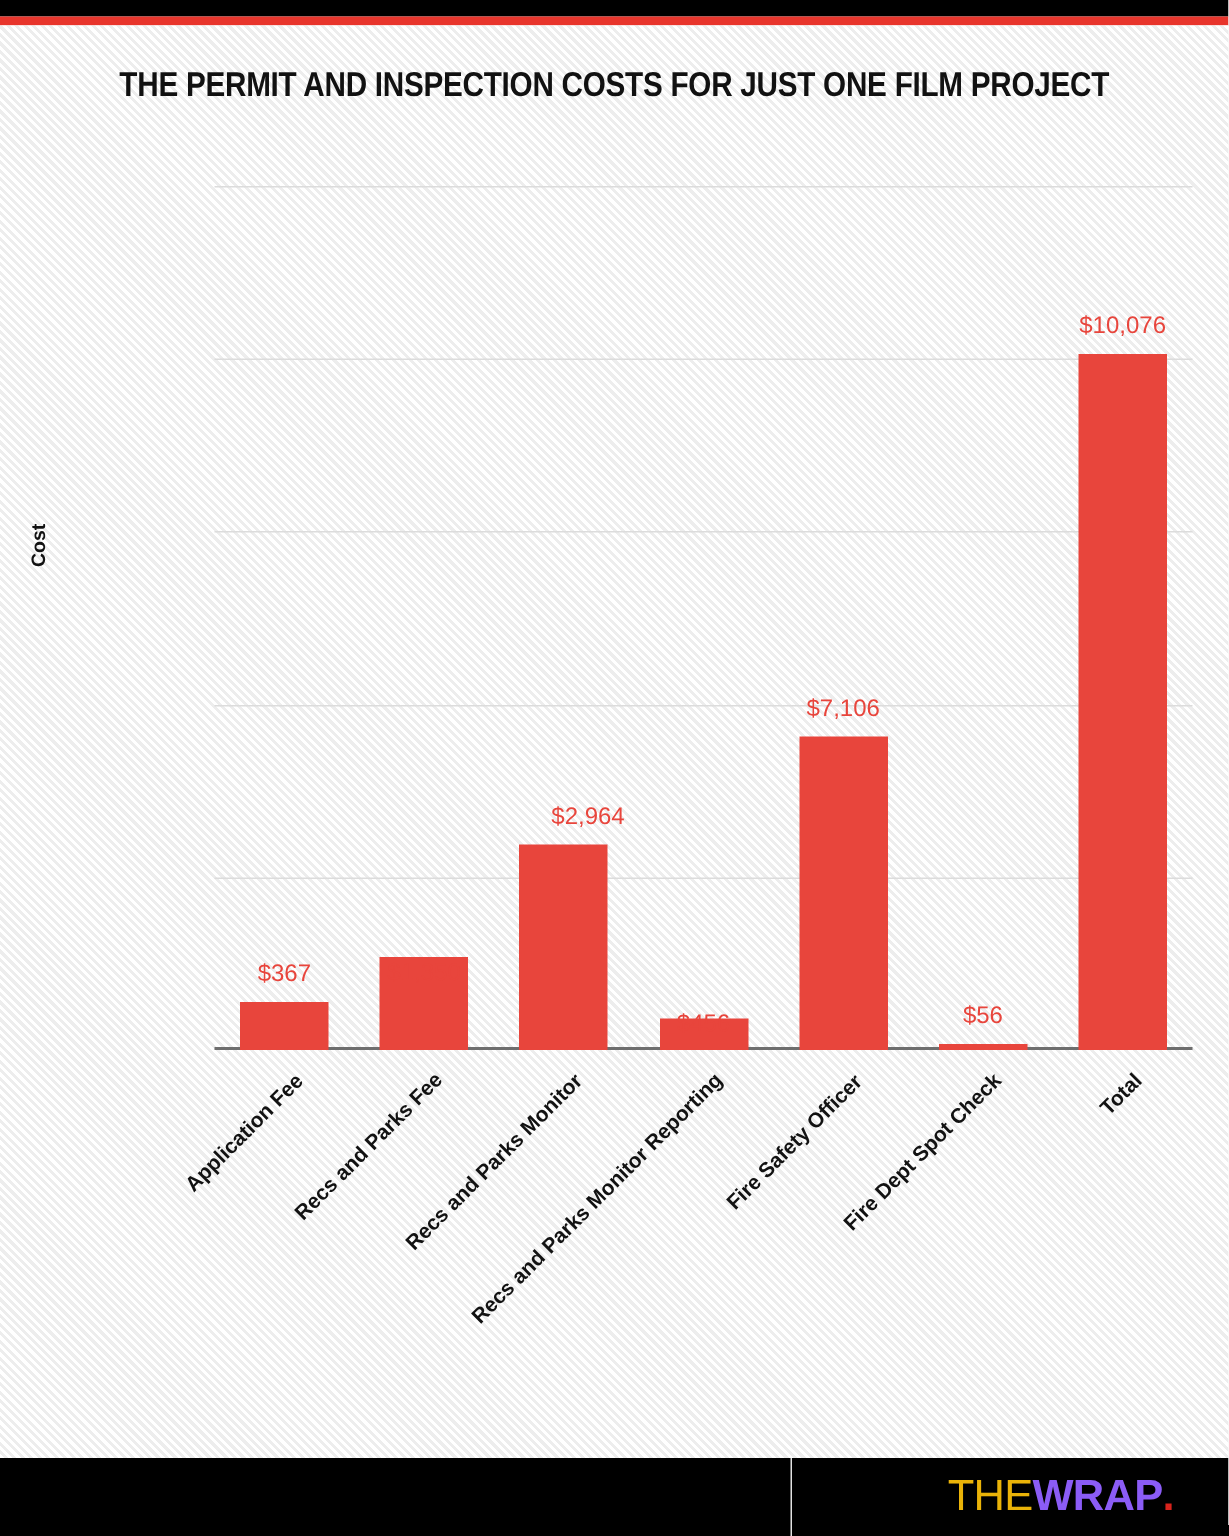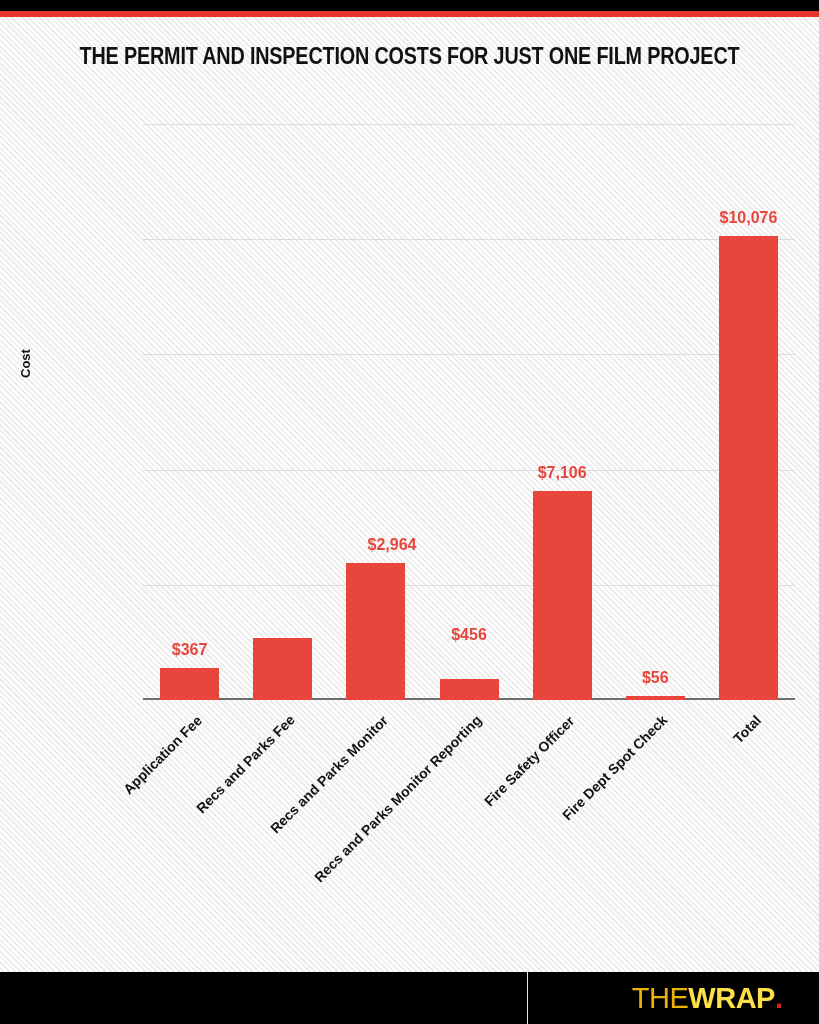--- a/index.html
+++ b/index.html
@@ -63,21 +63,21 @@
     white-space:nowrap;
   }
 
   
   .bar{
     position:absolute;bottom:0;
     background:#e8453c;
   }
   .bar-value{
     position:absolute;
-    font-size:16px;font-weight:bold;color:#e8453c;
+    font-size:16px;font-weight:normal;color:#e8453c;
     white-space:nowrap;
     text-align:left;
     transform:translateX(-50%);
   }
 
   
   .xlabels{position:absolute;left:0;top:0;width:819px;height:1024px;pointer-events:none;}
   .xlabel{
     position:absolute;
     font-size:14px;font-weight:bold;color:#121212;
@@ -94,21 +94,21 @@
   .footer-divider{
     position:absolute;left:527px;top:0;width:1px;height:52px;background:#e2e2e2;
   }
   .logo{
     position:absolute;right:36px;top:50%;
     transform:translateY(-50%);
     font-size:29px;line-height:1;
     white-space:nowrap;
   }
   .logo .the{font-weight:300;color:#eab308;letter-spacing:-0.5px;}
-  .logo .wrap{font-weight:bold;color:#fde047;letter-spacing:-0.5px;text-align:right;}
+  .logo .wrap{font-weight:bold;color:#8b5cf6;letter-spacing:-0.5px;text-align:right;}
   .logo .dot{font-weight:bold;color:#d8231c;}
 </style>
 </head>
 <body>
 
 <div class="band-black"></div>
 <div class="band-red"></div>
 
 <div class="canvas"></div>
 
@@ -125,21 +125,21 @@
     <div class="gridline" style="top: 230.4px;"></div>
     <div class="gridline" style="top: 115.2px;"></div>
     <div class="gridline" style="top: 0px;"></div>
     <div class="bar" style="left: 17.0714px; width: 59px; height: 31.5648px; background: rgb(232, 69, 60);"></div>
     <div class="bar-value" style="left: 46.5714px; top: 517.435px;">$367</div>
     <div class="bar" style="left: 110.214px; width: 59px; height: 62.208px; background: rgb(232, 69, 60);"></div>
     <div class="bar-value" style="left: 139.714px; top: 516px;">$1,350</div>
     <div class="bar" style="left: 203.357px; width: 59px; height: 136.581px; background: rgb(232, 69, 60);"></div>
     <div class="bar-value" style="left: 249px; top: 412.419px;">$2,964</div>
     <div class="bar" style="left: 296.5px; width: 59px; height: 21.0125px; background: rgb(232, 69, 60);"></div>
-    <div class="bar-value" style="left: 326px; top: 502px;">$456</div>
+    <div class="bar-value" style="left: 326px; top: 550px;">$456</div>
     <div class="bar" style="left: 389.643px; width: 59px; height: 209.019px; background: rgb(232, 69, 60);"></div>
     <div class="bar-value" style="left: 419.143px; top: 339.981px;">$7,106</div>
     <div class="bar" style="left: 482.786px; width: 59px; height: 3.9168px; background: rgb(232, 69, 60);"></div>
     <div class="bar-value" style="left: 512.286px; top: 545.083px;">$56</div>
     <div class="bar" style="left: 575.929px; width: 59px; height: 464.302px; background: rgb(232, 69, 60);"></div>
     <div class="bar-value" style="left: 605.429px; top: 84.6979px;">$10,076</div>
   </div>
 
 <div class="xlabels" id="xlabels">
     <div class="xlabel" style="left: 120.032px; top: 785.539px;">Application Fee</div>

